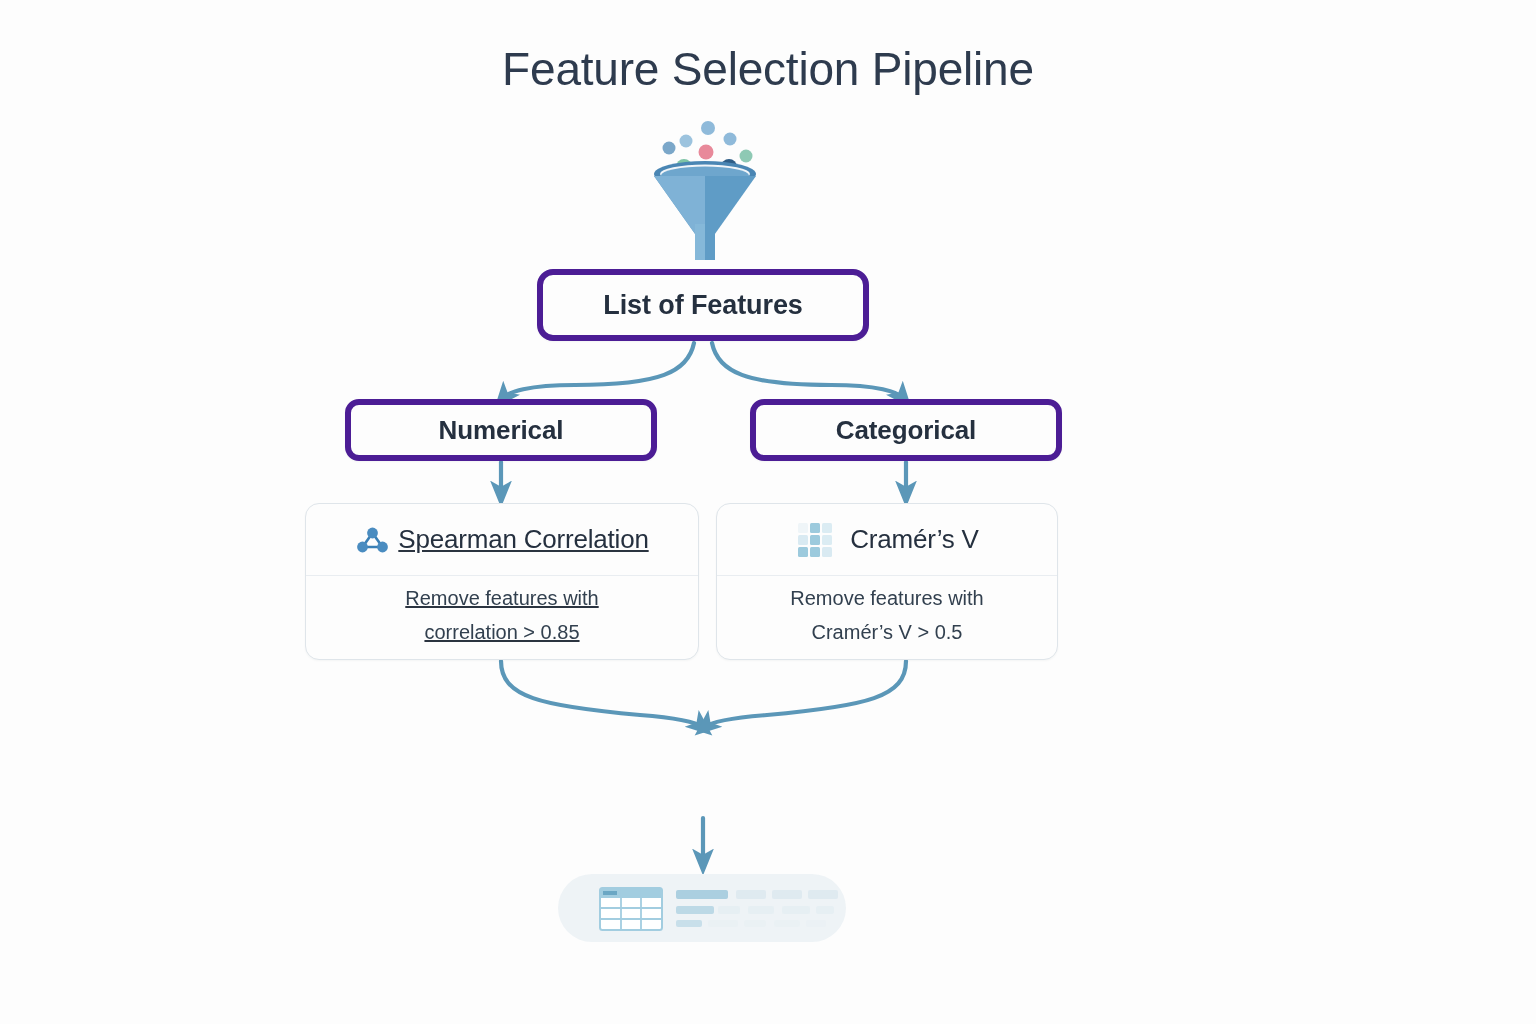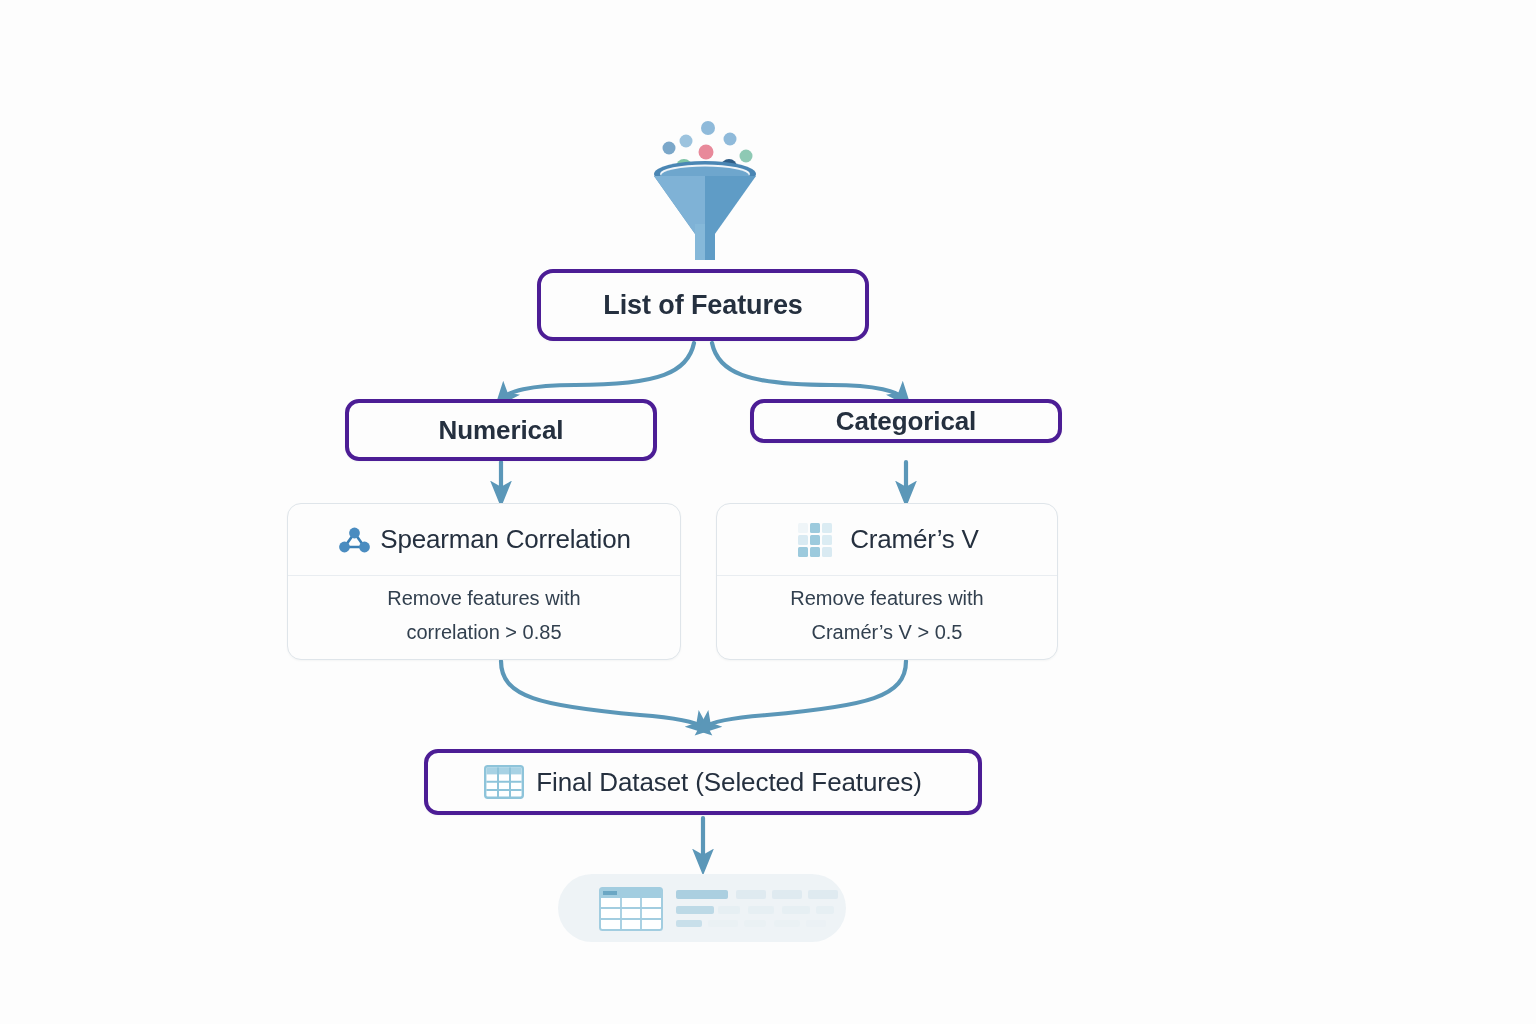--- a/index.html
+++ b/index.html
@@ -43,21 +43,21 @@
     top: 112px;
     width: 130px;
     height: 150px;
   }
 
   
   .node {
     position: absolute;
     box-sizing: border-box;
     background: #fdfdfd;
-    border: 4px solid #4c1d95;
+    border: 6px solid #4c1d95;
     border-radius: 14px;
     box-shadow: 0 1px 2px rgba(40,60,80,0.045);
     display: flex;
     align-items: center;
     justify-content: center;
   }
   .node-label {
     font-size: 27px;
     font-weight: 600;
     color: #25303f;
@@ -70,41 +70,41 @@
     width: 332px; height: 72px;
     border-radius: 16px;
   }
 
   #node-numerical {
     left: 345px; top: 399px;
     width: 312px; height: 62px;
   }
   #node-categorical {
     left: 750px; top: 399px;
-    width: 312px; height: 44px;
+    width: 312px; height: 62px;
   }
   #node-numerical .node-label,
   #node-categorical .node-label {
     font-size: 26px;
     font-weight: 600;
   }
 
   
   .card {
     position: absolute;
     box-sizing: border-box;
     background: #fdfdfd;
     border: 1px solid #dfe5ea;
     border-radius: 14px;
     box-shadow: 0 1px 2px rgba(40,60,80,0.045);
     display: flex;
     flex-direction: column;
     overflow: hidden;
   }
-  #card-spearman { left: 287px; top: 503px; width: 394px; height: 157px; }
+  #card-spearman { left: 305px; top: 503px; width: 394px; height: 157px; text-decoration: underline; }
   #card-cramers  { left: 716px; top: 503px; width: 342px; height: 157px; }
 
   .card-head {
     height: 72px;
     display: flex;
     align-items: center;
     justify-content: center;
     gap: 7px;
     padding: 0 16px;
     box-sizing: border-box;
@@ -163,20 +163,21 @@
     pointer-events: none;
   }
 
   .ico { display: block; }
 </style>
 </head>
 <body>
 
 <div id="stage">
 
+  <div class="page-title">Feature Selection Pipeline</div>
 
   <div class="funnel-wrap">
     <svg class="ico" width="130" height="150" viewBox="0 0 130 150">
 
       <circle cx="46" cy="29" r="6.5" fill="#9cc3de"></circle>
       <circle cx="68" cy="16" r="7" fill="#8fbada"></circle>
       <circle cx="29" cy="36" r="6.5" fill="#7ba7c9"></circle>
       <circle cx="90" cy="27" r="6.5" fill="#8fbada"></circle>
       <circle cx="66" cy="40" r="7.5" fill="#e8899a"></circle>
       <circle cx="106" cy="44" r="6.5" fill="#8ec9b4"></circle>
@@ -262,31 +263,20 @@
         <rect x="27" y="27" width="10" height="10" rx="1.5" fill="#cfe5ef" opacity="0.8"></rect>
       </svg>
       <span class="card-title">Cramér’s V</span>
     </div>
     <div class="card-body">
       <div class="card-body-line">Remove features with</div>
       <div class="card-body-line">Cramér’s V &gt; 0.5</div>
     </div>
   </div>
 
-  <div class="node" id="node-final">
-    <svg class="ico" width="40" height="34" viewBox="0 0 40 34">
-      <rect x="1.2" y="1.2" width="37.6" height="31.6" rx="2.5" fill="#ffffff" stroke="#8ec4da" stroke-width="2.4"></rect>
-      <rect x="2.4" y="2.4" width="35.2" height="7" fill="#a8d2e4"></rect>
-      <line x1="2.4" y1="16.8" x2="37.6" y2="16.8" stroke="#8ec4da" stroke-width="2"></line>
-      <line x1="2.4" y1="25" x2="37.6" y2="25" stroke="#8ec4da" stroke-width="2"></line>
-      <line x1="14" y1="2.4" x2="14" y2="32.8" stroke="#8ec4da" stroke-width="2"></line>
-      <line x1="26" y1="2.4" x2="26" y2="32.8" stroke="#8ec4da" stroke-width="2"></line>
-    </svg>
-    <span class="node-label">Final Dataset (Selected Features)</span>
-  </div>
 
   <div class="bottom-pill">
     <svg class="ico" width="288" height="68" viewBox="0 0 288 68">
 
       <rect x="42" y="14" width="62" height="42" rx="2.5" fill="#ffffff" stroke="#a2cde0" stroke-width="2"></rect>
       <rect x="43" y="15" width="60" height="9" fill="#a2cde0"></rect>
       <rect x="45" y="17" width="14" height="4" fill="#6ba7c4"></rect>
       <line x1="43" y1="34" x2="103" y2="34" stroke="#a2cde0" stroke-width="1.8"></line>
       <line x1="43" y1="45" x2="103" y2="45" stroke="#a2cde0" stroke-width="1.8"></line>
       <line x1="63" y1="15" x2="63" y2="55" stroke="#a2cde0" stroke-width="1.8"></line>

